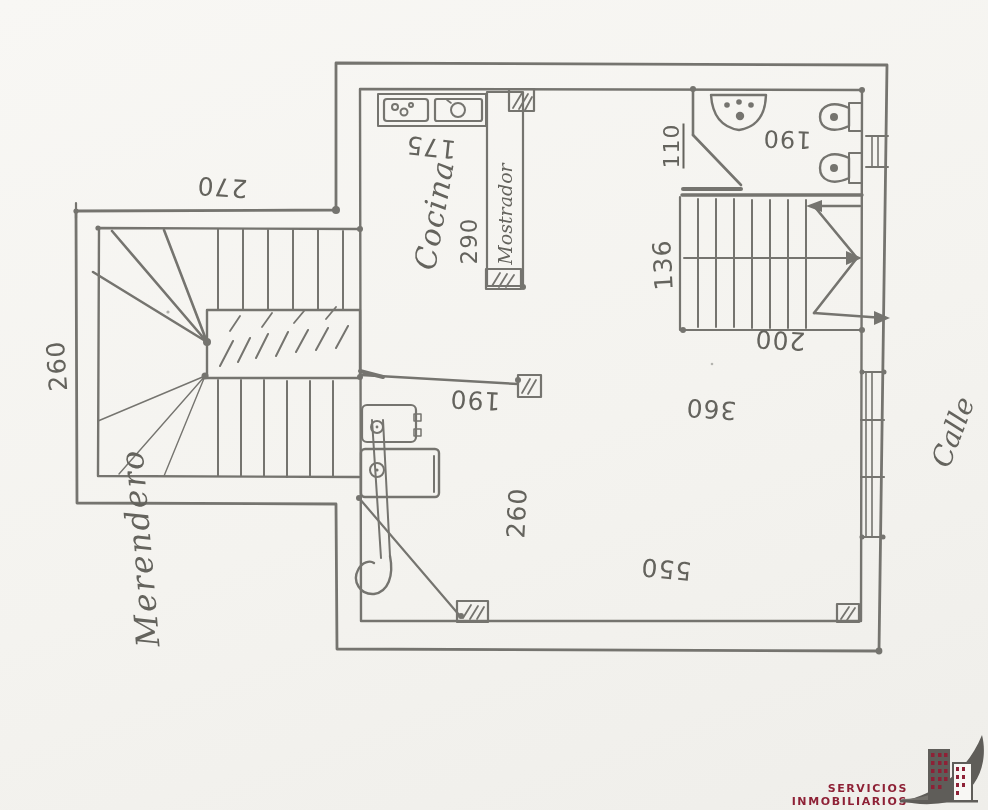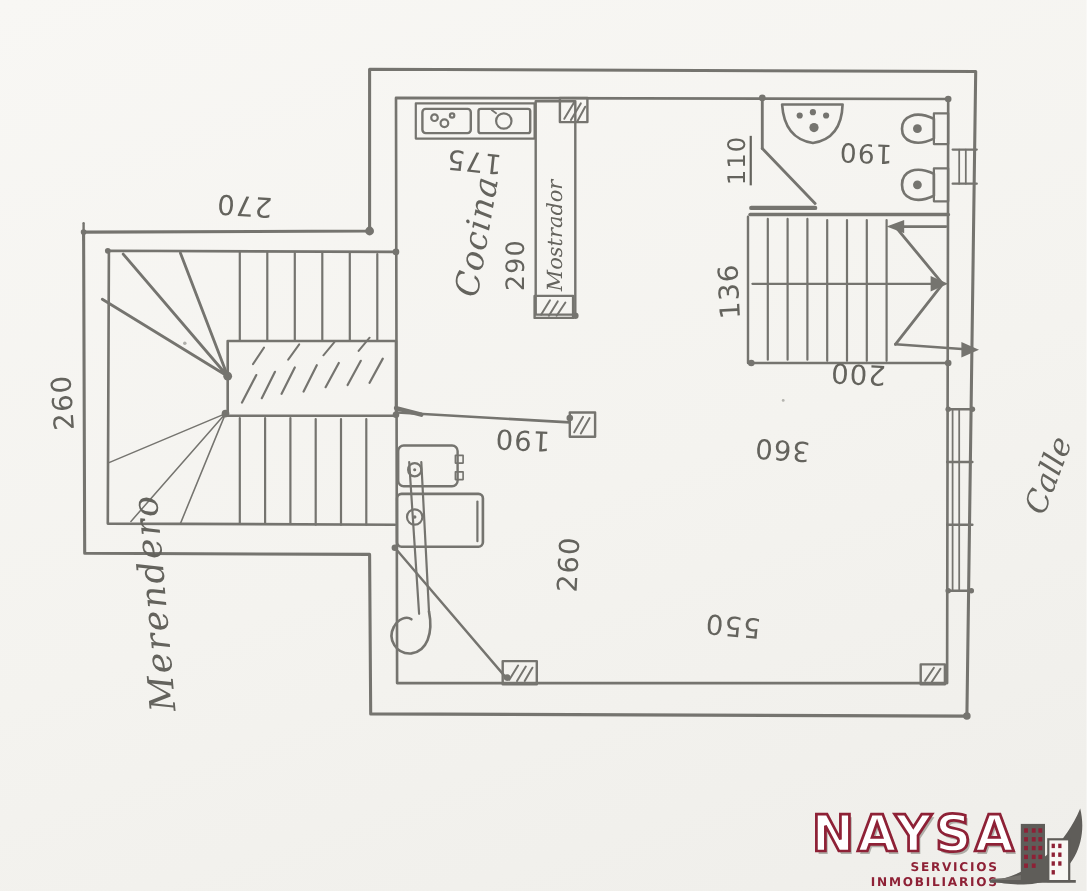--- a/index.html
+++ b/index.html
@@ -201,21 +201,20 @@
 
   <div class="lbl num" style="left:475px;top:400px;--r:183deg">190</div>
 
   <div class="lbl num" style="left:517px;top:513px;--r:-87deg">260</div>
 
   <div class="lbl num" style="left:666px;top:569px;--r:185deg">550</div>
 
   <div class="lbl script" style="left:953px;top:432px;--r:-69deg;font-size:28px">Calle</div>
 
   <div id="logo">
-    <div id="logo-name">NAYSA</div>
     <div id="logo-tagline">SERVICIOS INMOBILIARIOS</div>
     <svg id="logo-art" width="92" height="84" viewBox="0 0 92 84">
       <path d="M4,76 C28,72 66,54 84,10 C90,34 82,62 58,74 C42,81 18,80 4,76 Z" fill="#5f5d59"></path>
       <path d="M2,74 C14,74 26,72 34,69 L34,74 C22,78 8,77 2,74 Z" fill="#74726d"></path>
       <rect x="30" y="24" width="22" height="52" fill="#5f5d59"></rect>
       <rect x="55" y="38" width="19" height="38" fill="#f8f7f4" stroke="#5f5d59" stroke-width="2"></rect>
       <g fill="#8e2136">
         <rect x="33" y="28" width="3.5" height="4"></rect>
           <rect x="40" y="28" width="3.5" height="4"></rect>
           <rect x="46" y="28" width="3.5" height="4"></rect>

